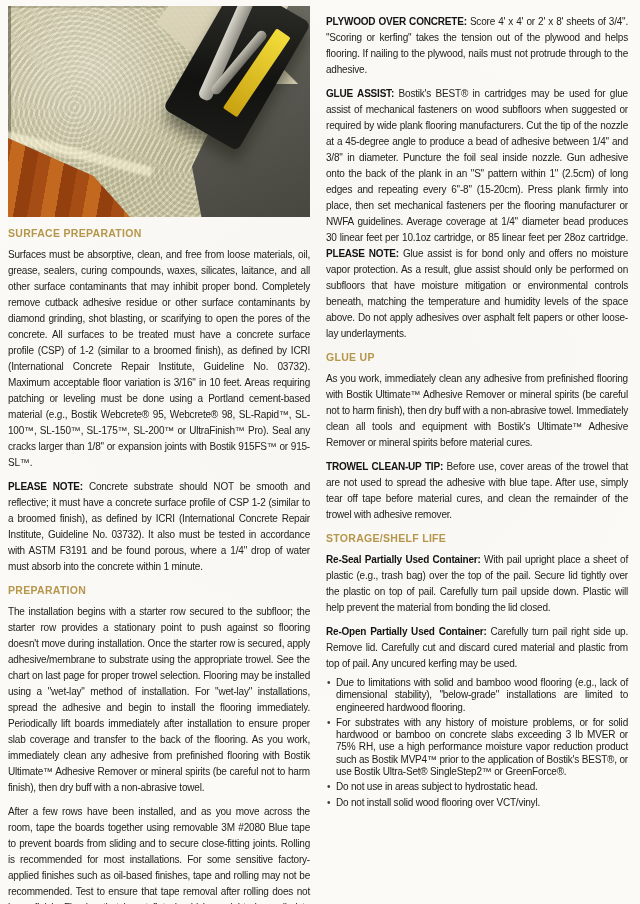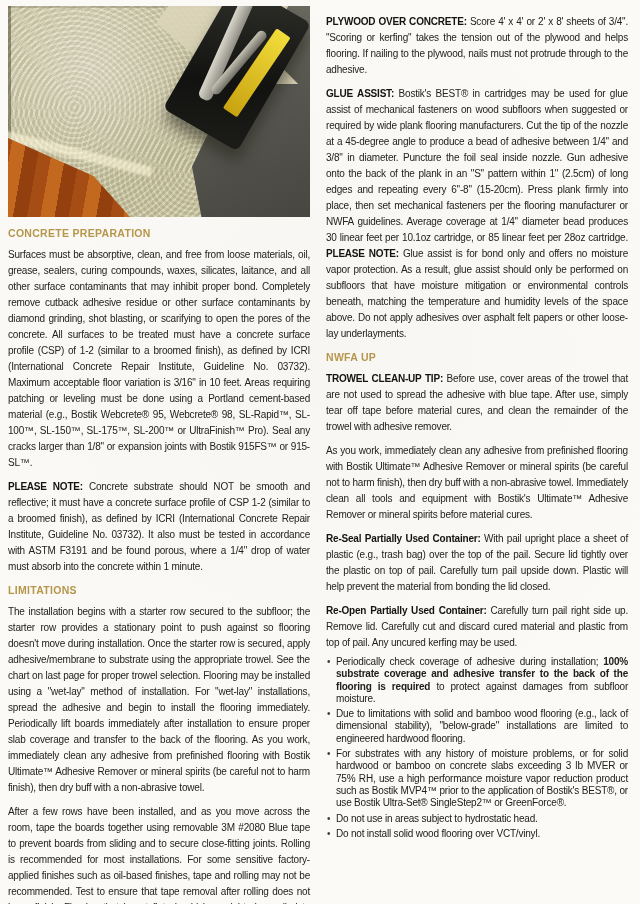--- a/index.html
+++ b/index.html
@@ -126,43 +126,43 @@
       <div class="photo-dark-right"></div>
       <div class="trowel">
         <div class="trowel-handle"></div>
         <div class="trowel-handle2"></div>
         <div class="trowel-label"></div>
       </div>
       <div class="photo-wood-edge"></div>
       <div class="photo-wood"></div>
     </div>
 
-    <h2 class="section">CONCRETE PREPARATION</h2>
+    <h2 class="section">SURFACE PREPARATION</h2>
     <div class="para"><span>Surfaces must be absorptive, clean, and free from loose materials, oil, grease, sealers, curing compounds, waxes, silicates, laitance, and all other surface contaminants that may inhibit proper bond. Completely remove cutback adhesive residue or other surface contaminants by diamond grinding, shot blasting, or scarifying to open the pores of the concrete. All surfaces to be treated must have a concrete surface profile (CSP) of 1-2 (similar to a broomed finish), as defined by ICRI (International Concrete Repair Institute, Guideline No. 03732). Maximum acceptable floor variation is 3/16" in 10 feet. Areas requiring patching or leveling must be done using a Portland cement-based material (e.g., Bostik Webcrete® 95, Webcrete® 98, SL-Rapid™, SL-100™, SL-150™, SL-175™, SL-200™ or UltraFinish™ Pro). Seal any cracks larger than 1/8" or expansion joints with Bostik 915FS™ or 915-SL™.</span></div>
     <div class="para"><b>PLEASE NOTE: </b><span>Concrete substrate should NOT be smooth and reflective; it must have a concrete surface profile of CSP 1-2 (similar to a broomed finish), as defined by ICRI (International Concrete Repair Institute, Guideline No. 03732). It also must be tested in accordance with ASTM F3191 and be found porous, where a 1/4" drop of water must absorb into the concrete within 1 minute.</span></div>
 
-    <h2 class="section">LIMITATIONS</h2>
+    <h2 class="section">PREPARATION</h2>
     <div class="para"><span>The installation begins with a starter row secured to the subfloor; the starter row provides a stationary point to push against so flooring doesn't move during installation. Once the starter row is secured, apply adhesive/membrane to substrate using the appropriate trowel. See the chart on last page for proper trowel selection. Flooring may be installed using a "wet-lay" method of installation. For "wet-lay" installations, spread the adhesive and begin to install the flooring immediately. Periodically lift boards immediately after installation to ensure proper slab coverage and transfer to the back of the flooring. As you work, immediately clean any adhesive from prefinished flooring with Bostik Ultimate™ Adhesive Remover or mineral spirits (be careful not to harm finish), then dry buff with a non-abrasive towel.</span></div>
     <div class="para"><span>After a few rows have been installed, and as you move across the room, tape the boards together using removable 3M #2080 Blue tape to prevent boards from sliding and to secure close-fitting joints. Rolling is recommended for most installations. For some sensitive factory-applied finishes such as oil-based finishes, tape and rolling may not be recommended. Test to ensure that tape removal after rolling does not harm finish. Flooring that is not flat should be weighted or rolled to ensure proper contact between the flooring and substrate.</span></div>
   </div>
 
   <div class="col">
 
     <div class="para"><b>PLYWOOD OVER CONCRETE: </b><span>Score 4' x 4' or 2' x 8' sheets of 3/4". "Scoring or kerfing" takes the tension out of the plywood and helps flooring. If nailing to the plywood, nails must not protrude through to the adhesive.</span></div>
     <div class="para"><b>GLUE ASSIST: </b><span>Bostik's BEST® in cartridges may be used for glue assist of mechanical fasteners on wood subfloors when suggested or required by wide plank flooring manufacturers. Cut the tip of the nozzle at a 45-degree angle to produce a bead of adhesive between 1/4" and 3/8" in diameter. Puncture the foil seal inside nozzle. Gun adhesive onto the back of the plank in an "S" pattern within 1" (2.5cm) of long edges and repeating every 6"-8" (15-20cm). Press plank firmly into place, then set mechanical fasteners per the flooring manufacturer or NWFA guidelines. Average coverage at 1/4" diameter bead produces 30 linear feet per 10.1oz cartridge, or 85 linear feet per 28oz cartridge. </span><b>PLEASE NOTE: </b><span>Glue assist is for bond only and offers no moisture vapor protection. As a result, glue assist should only be performed on subfloors that have moisture mitigation or environmental controls beneath, matching the temperature and humidity levels of the space above. Do not apply adhesives over asphalt felt papers or other loose-lay underlayments.</span></div>
 
-    <h2 class="section">NWFA UP</h2>
+    <h2 class="section">GLUE UP</h2>
+    <div class="para"><span>As you work, immediately clean any adhesive from prefinished flooring with Bostik Ultimate™ Adhesive Remover or mineral spirits (be careful not to harm finish), then dry buff with a non-abrasive towel. Immediately clean all tools and equipment with Bostik's Ultimate™ Adhesive Remover or mineral spirits before material cures.</span></div>
     <div class="para"><b>TROWEL CLEAN-UP TIP: </b><span>Before use, cover areas of the trowel that are not used to spread the adhesive with blue tape. After use, simply tear off tape before material cures, and clean the remainder of the trowel with adhesive remover.</span></div>
-    <div class="para"><span>As you work, immediately clean any adhesive from prefinished flooring with Bostik Ultimate™ Adhesive Remover or mineral spirits (be careful not to harm finish), then dry buff with a non-abrasive towel. Immediately clean all tools and equipment with Bostik's Ultimate™ Adhesive Remover or mineral spirits before material cures.</span></div>
 
+    <h2 class="section">STORAGE/SHELF LIFE</h2>
     <div class="para"><b>Re-Seal Partially Used Container: </b><span>With pail upright place a sheet of plastic (e.g., trash bag) over the top of the pail. Secure lid tightly over the plastic on top of pail. Carefully turn pail upside down. Plastic will help prevent the material from bonding the lid closed.</span></div>
     <div class="para"><b>Re-Open Partially Used Container: </b><span>Carefully turn pail right side up. Remove lid. Carefully cut and discard cured material and plastic from top of pail. Any uncured kerfing may be used.</span></div>
 
     <ul class="bullets">
-      <li><span>Periodically check coverage of adhesive during installation; </span><b>100% substrate coverage and adhesive transfer to the back of the flooring is required</b><span> to protect against damages from subfloor moisture.</span></li>
       <li><span>Due to limitations with solid and bamboo wood flooring (e.g., lack of dimensional stability), "below-grade" installations are limited to engineered hardwood flooring.</span></li>
       <li><span>For substrates with any history of moisture problems, or for solid hardwood or bamboo on concrete slabs exceeding 3 lb MVER or 75% RH, use a high performance moisture vapor reduction product such as Bostik MVP4™ prior to the application of Bostik's BEST®, or use Bostik Ultra-Set® SingleStep2™ or GreenForce®.</span></li>
       <li><span>Do not use in areas subject to hydrostatic head.</span></li>
       <li><span>Do not install solid wood flooring over VCT/vinyl.</span></li>
     </ul>
   </div>
 
 </div>
 
 </body></html>

